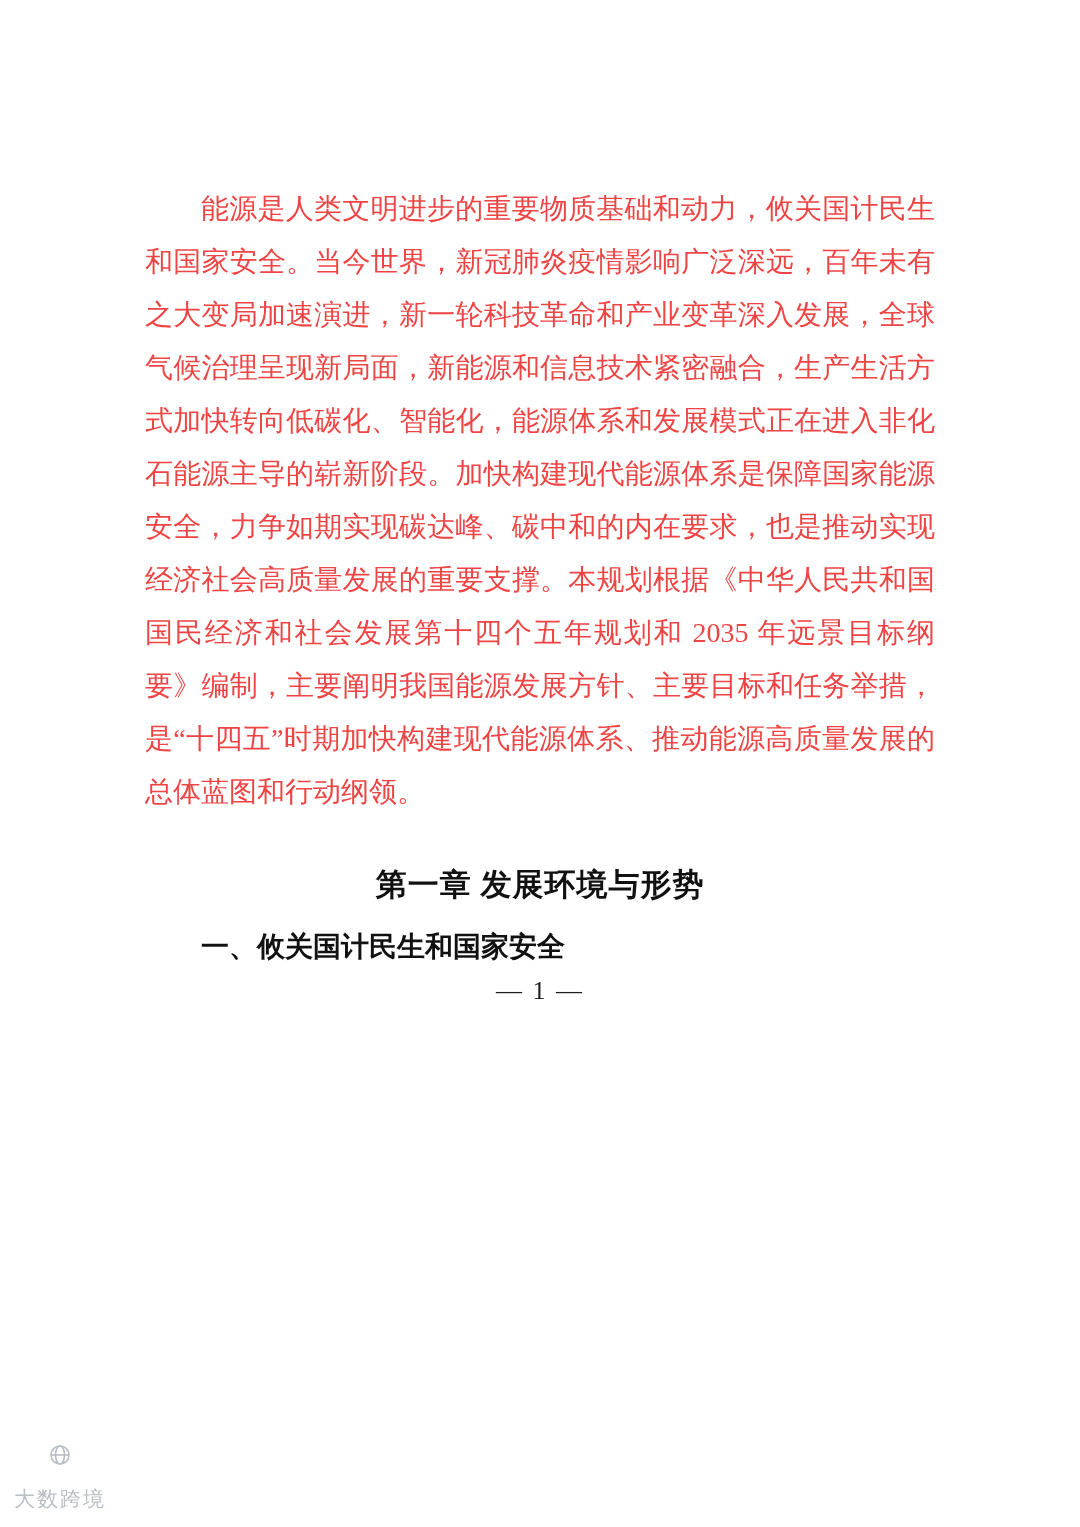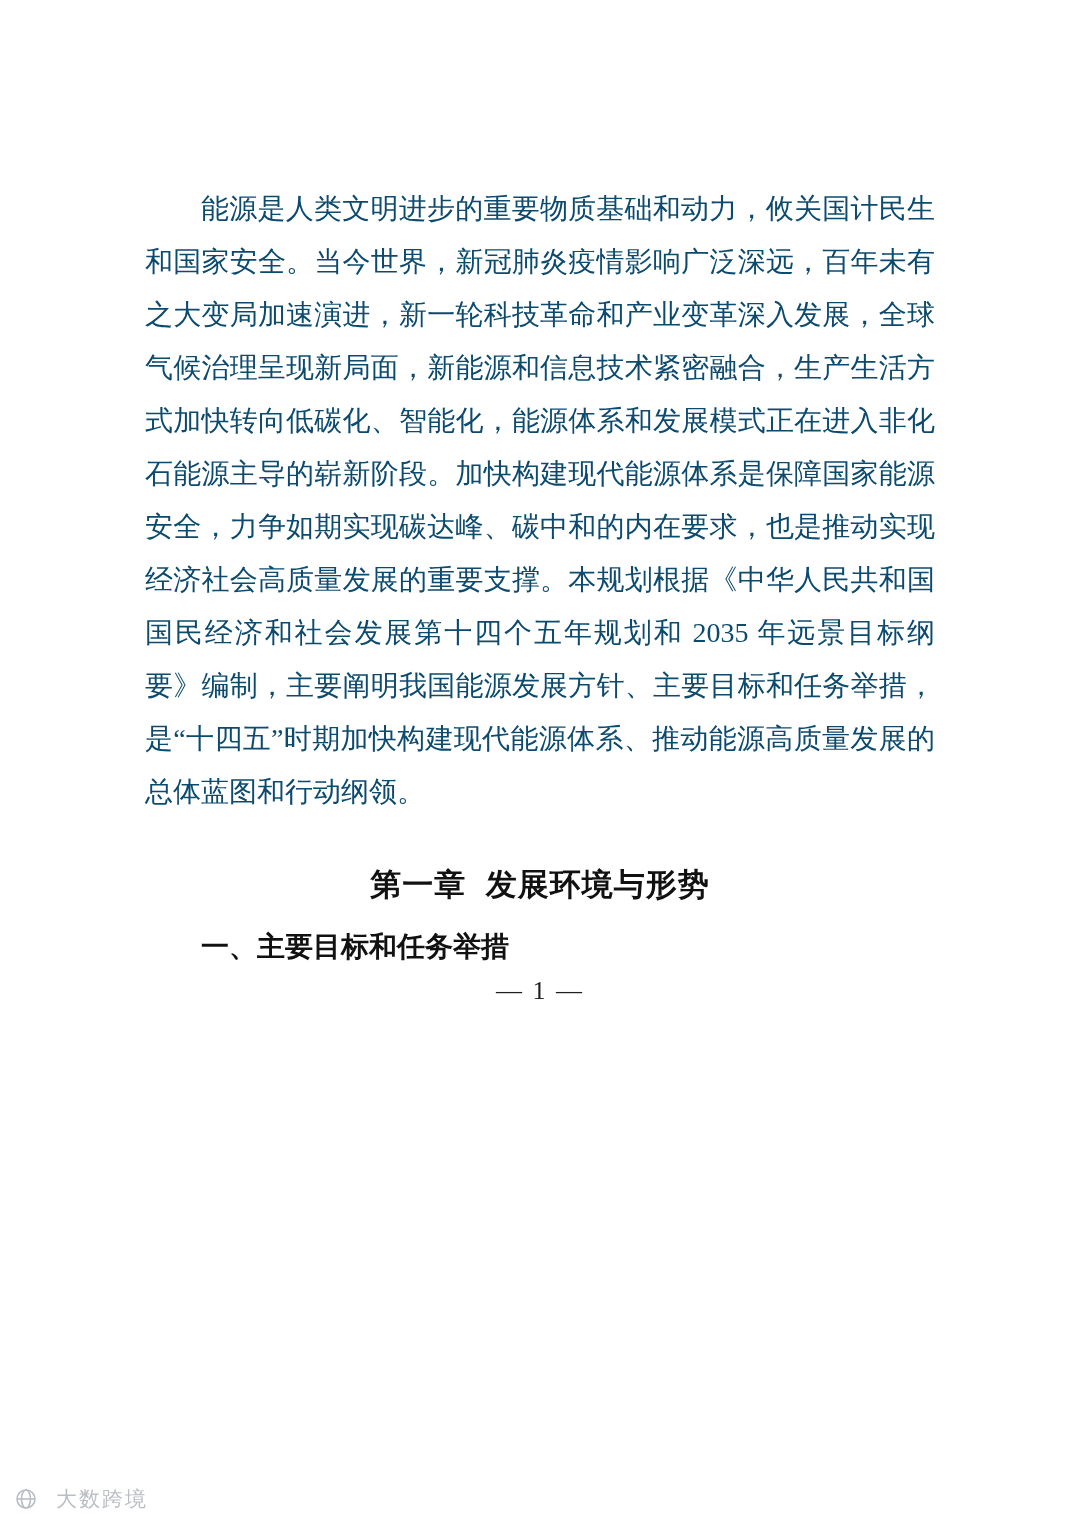--- a/index.html
+++ b/index.html
@@ -25,29 +25,29 @@
     left: 145px;
     right: 145px;
     top: 0;
   }
   .body-text {
     margin: 0;
     font-size: 28px;
     line-height: 53px;
     text-align: justify;
     text-indent: 2em;
-    color: #0c4a6e;
+    color: #ef4444;
     word-break: break-all;
   }
   .intro-paragraph {
     padding-top: 182px;
   }
   .chapter-heading {
     margin: 46px 0 18px 0;
-    font-family: Liberation Mono, monospace;
+    font-family: Liberation Serif, serif;
     font-size: 31px;
     font-weight: 700;
     text-align: center;
     color: #111111;
     letter-spacing: 1px;
   }
   .section-heading {
     margin: 8px 0 0 0;
     font-family: "Liberation Sans", "DejaVu Sans", sans-serif;
     font-size: 28px;
@@ -67,20 +67,21 @@
     position: absolute;
     left: 14px;
     bottom: 14px;
     display: flex;
     align-items: center;
     gap: 18px;
     color: #b9bdc4;
     font-family: "Liberation Sans", "DejaVu Sans", sans-serif;
     font-size: 21px;
     user-select: none;
+    flex-direction: column;
   }
   .wm-icon {
     display: inline-flex;
     width: 24px;
     height: 24px;
   }
   .wm-icon svg {
     width: 24px;
     height: 24px;
   }
@@ -92,21 +93,21 @@
 <body>
 
 <div class="page">
   <div class="content">
 
     <p class="body-text intro-paragraph">能源是人类文明进步的重要物质基础和动力，攸关国计民生和国家安全。当今世界，新冠肺炎疫情影响广泛深远，百年未有之大变局加速演进，新一轮科技革命和产业变革深入发展，全球气候治理呈现新局面，新能源和信息技术紧密融合，生产生活方式加快转向低碳化、智能化，能源体系和发展模式正在进入非化石能源主导的崭新阶段。加快构建现代能源体系是保障国家能源安全，力争如期实现碳达峰、碳中和的内在要求，也是推动实现经济社会高质量发展的重要支撑。本规划根据《中华人民共和国国民经济和社会发展第十四个五年规划和 2035 年远景目标纲要》编制，主要阐明我国能源发展方针、主要目标和任务举措，是“十四五”时期加快构建现代能源体系、推动能源高质量发展的总体蓝图和行动纲领。</p>
 
     <h2 class="chapter-heading">第一章 发展环境与形势</h2>
 
 
-    <h3 class="section-heading">一、主要目标和任务举措</h3>
+    <h3 class="section-heading">一、攸关国计民生和国家安全</h3>
 
     <div class="page-number">— 1 —</div>
 
   </div>
 
   <div class="watermark">
     <span class="wm-icon">
       <svg viewBox="0 0 24 24" fill="none" stroke="#b9bdc4" stroke-width="1.6">
         <circle cx="12" cy="12" r="9"></circle>
         <ellipse cx="12" cy="12" rx="4.5" ry="9"></ellipse>

